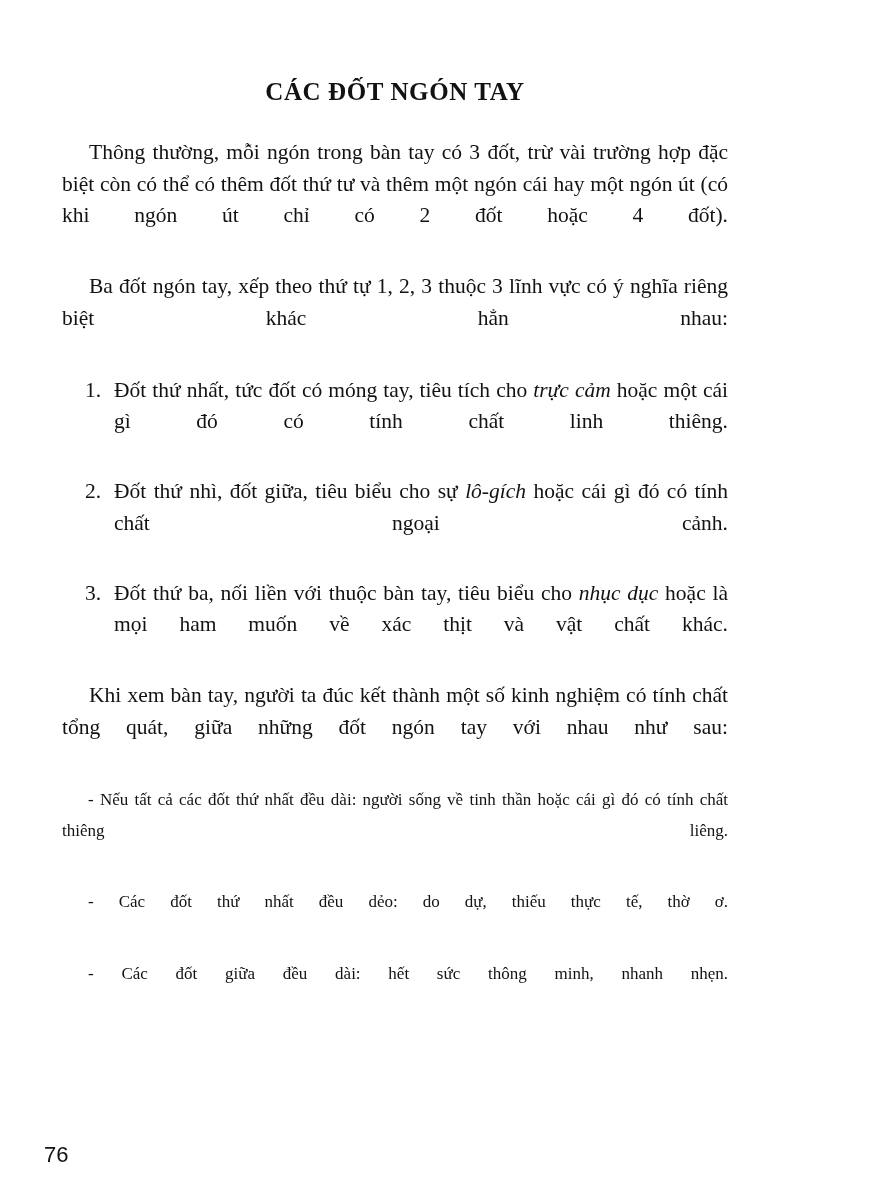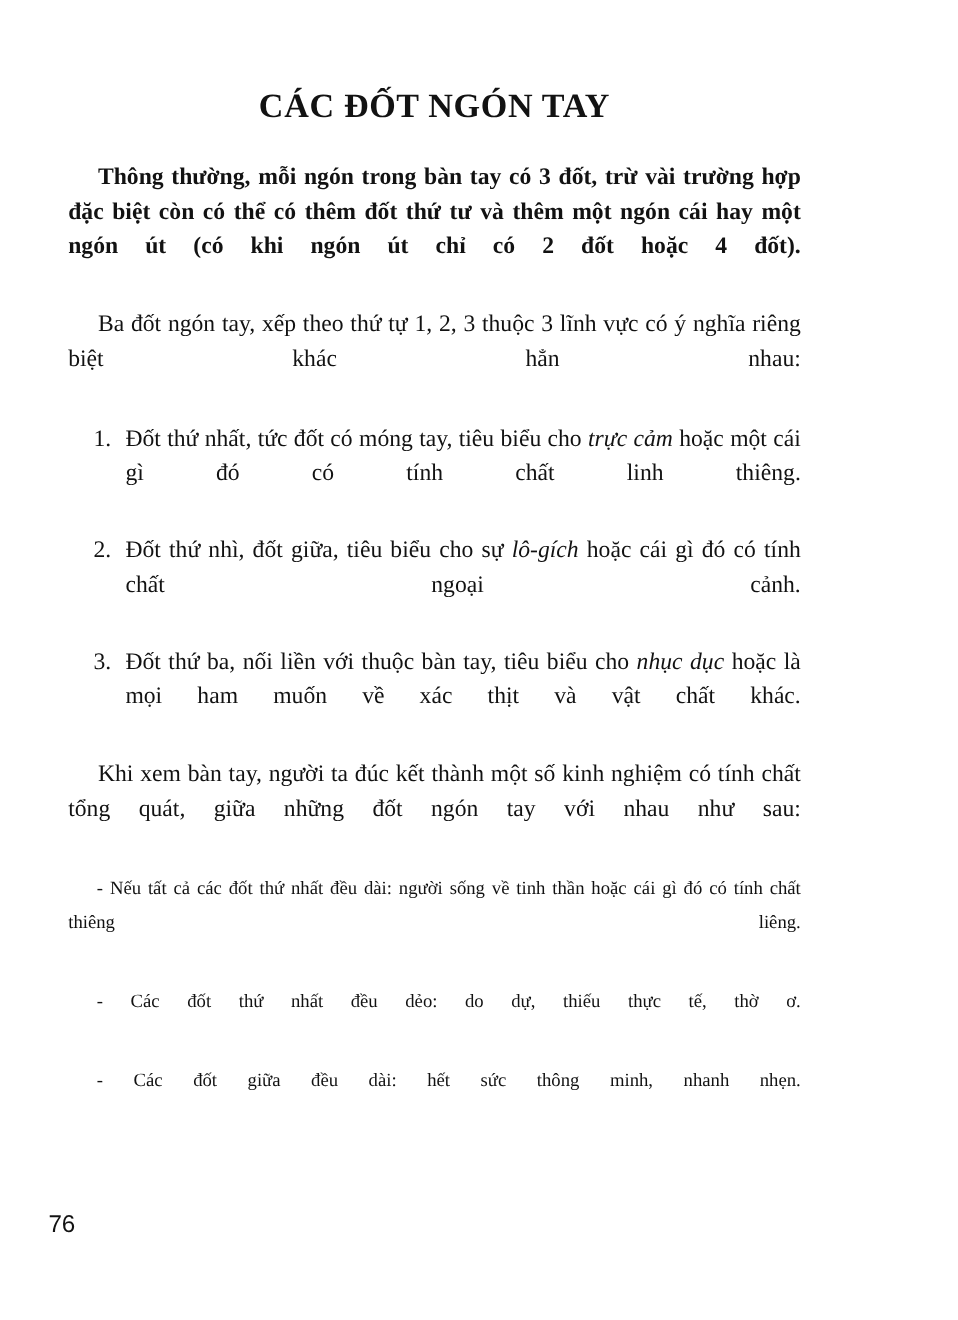--- a/index.html
+++ b/index.html
@@ -22,36 +22,36 @@
     position: absolute;
     left: 62px;
     top: 0;
     width: 666px;   
   }
 
   
   .heading {
     text-align: center;
     font-weight: bold;
-    font-size: 31px;
+    font-size: 25px;
     letter-spacing: 0.6px;
     font-family: "Liberation Serif", "DejaVu Serif", serif;
   }
   .heading-1 { margin-top: 78px; }
 
   
   .para {
     font-size: 21.5px;
     line-height: 31.5px;
     text-align: justify;
     text-justify: inter-word;
     text-indent: 27px;
     margin: 0;
   }
-  .para.first { margin-top: 31px; font-weight: bold; }
+  .para.first { margin-top: 31px; }
   .para + .para { margin-top: 0px; }
   .para.spaced { margin-top: 8px; }
 
   
   .num-list {
     margin: 9px 0 0 0;
     padding: 0;
     list-style: none;
   }
   .num-list li {
@@ -96,41 +96,41 @@
   .para::after, .dash-list li::after, .num-list li::after {
     content: "";
     display: inline-block;
     width: 100%;
   }
 
   
   .page-number {
     position: absolute;
     left: 44px;
-    top: 1100px;
+    top: 1142px;
     font-size: 22px;
     font-family: "Liberation Sans", sans-serif;
     color: #121212;
   }
 </style>
 </head>
 <body>
 
 <div class="page">
   <div class="content">
 
     <h1 class="heading heading-1">CÁC ĐỐT NGÓN TAY</h1>
 
     <p class="para first">Thông thường, mỗi ngón trong bàn tay có 3 đốt, trừ vài trường hợp đặc biệt còn có thể có thêm đốt thứ tư và thêm một ngón cái hay một ngón út (có khi ngón út chỉ có 2 đốt hoặc 4 đốt).</p>
 
     <p class="para spaced">Ba đốt ngón tay, xếp theo thứ tự 1, 2, 3 thuộc 3 lĩnh vực có ý nghĩa riêng biệt khác hẳn nhau:</p>
 
     <ol class="num-list">
       <li>
-        <span class="marker">1.</span><span>Đốt thứ nhất, tức đốt có móng tay, tiêu biểu cho </span><i>trực cảm</i><span> hoặc một cái gì đó có tính chất linh thiêng.</span>
+        <span class="marker">1.</span><span>Đốt thứ nhất, tức đốt có móng tay, tiêu tích cho </span><i>trực cảm</i><span> hoặc một cái gì đó có tính chất linh thiêng.</span>
       </li>
       <li>
         <span class="marker">2.</span><span>Đốt thứ nhì, đốt giữa, tiêu biểu cho sự </span><i>lô-gích</i><span> hoặc cái gì đó có tính chất ngoại cảnh.</span>
       </li>
       <li>
         <span class="marker">3.</span><span>Đốt thứ ba, nối liền với thuộc bàn tay, tiêu biểu cho </span><i>nhục dục</i><span> hoặc là mọi ham muốn về xác thịt và vật chất khác.</span>
       </li>
     </ol>
 
     <p class="para spaced">Khi xem bàn tay, người ta đúc kết thành một số kinh nghiệm có tính chất tổng quát, giữa những đốt ngón tay với nhau như sau:</p>

